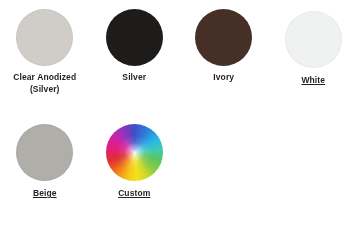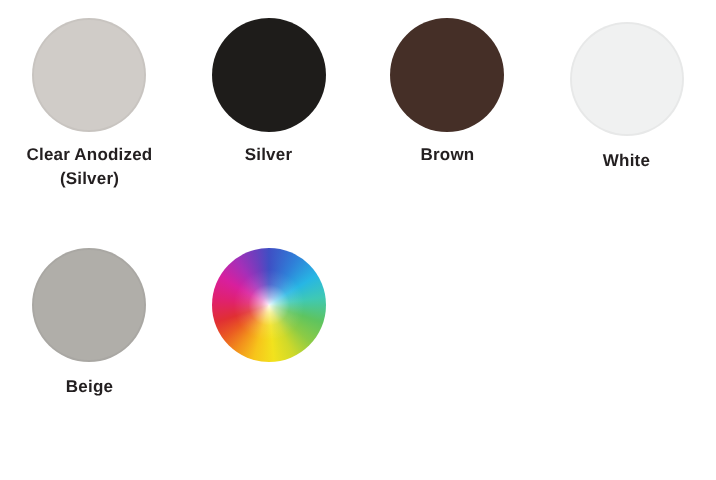--- a/index.html
+++ b/index.html
@@ -78,20 +78,21 @@
     font-size: 8.5px;
     font-weight: bold;
     color: #231f20;
     text-align: center;
     line-height: 11.5px;
     letter-spacing: 0.1px;
     white-space: pre-line;
   }
   .swatch-cell.row2 .swatch-label {
     margin-top: 7px;
+    text-decoration: underline;
   }
 </style>
 </head>
 <body style="background: rgb(255, 255, 255);">
 
 <div class="swatch-grid">
 
   <div class="swatch-cell row1">
     <div class="swatch-circle hairline" style="background: rgb(208, 204, 200);"></div>
     <div class="swatch-label">Clear Anodized
@@ -99,31 +100,32 @@
   </div>
 
 
   <div class="swatch-cell row1">
     <div class="swatch-circle" style="background: rgb(30, 28, 26);"></div>
     <div class="swatch-label">Silver</div>
   </div>
 
   <div class="swatch-cell row1">
     <div class="swatch-circle" style="background: rgb(69, 47, 39);"></div>
-    <div class="swatch-label">Brown</div>
+    <div class="swatch-label">Ivory</div>
   </div>
 
   <div class="swatch-cell row2">
     <div class="swatch-circle hairline" style="background: rgb(240, 241, 241);"></div>
     <div class="swatch-label">White</div>
   </div>
 
   <div class="swatch-cell row2">
     <div class="swatch-circle hairline" style="background: rgb(176, 174, 169);"></div>
     <div class="swatch-label">Beige</div>
   </div>
 
 
   <div class="swatch-cell row2">
     <div class="wheel"></div>
+    <div class="swatch-label">Custom</div>
   </div>
 
 </div>
 
 </body></html>

